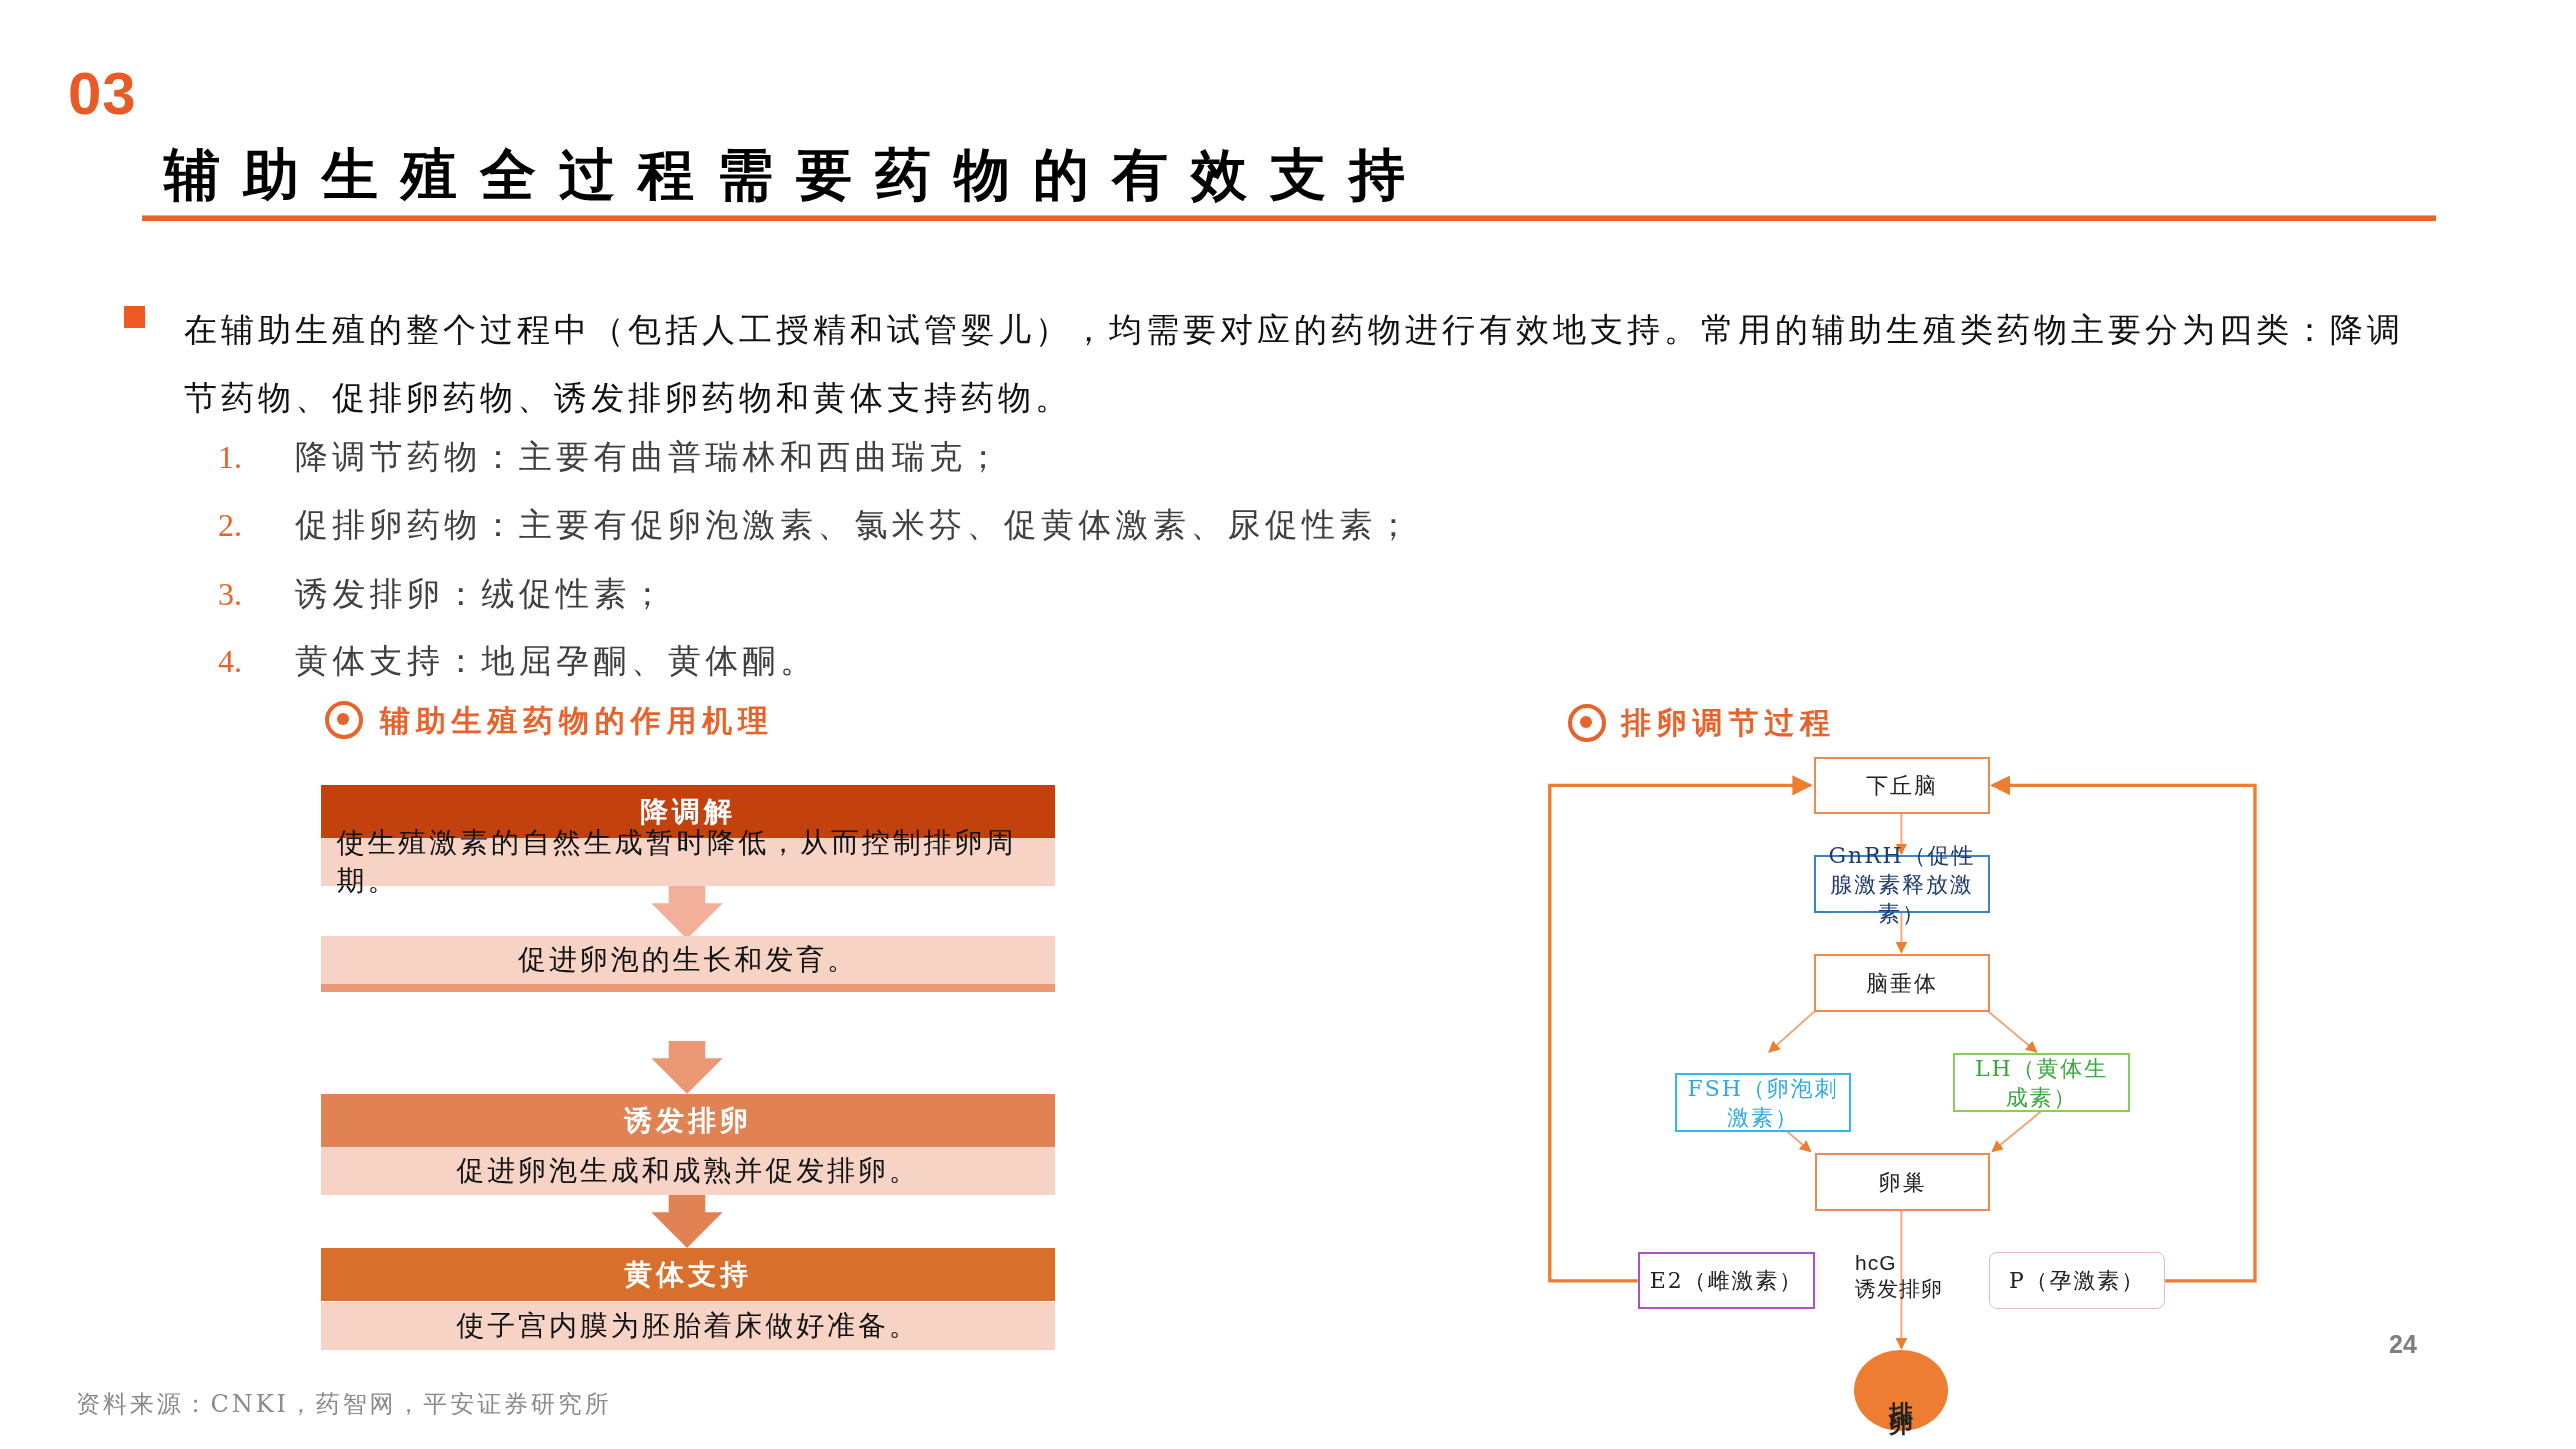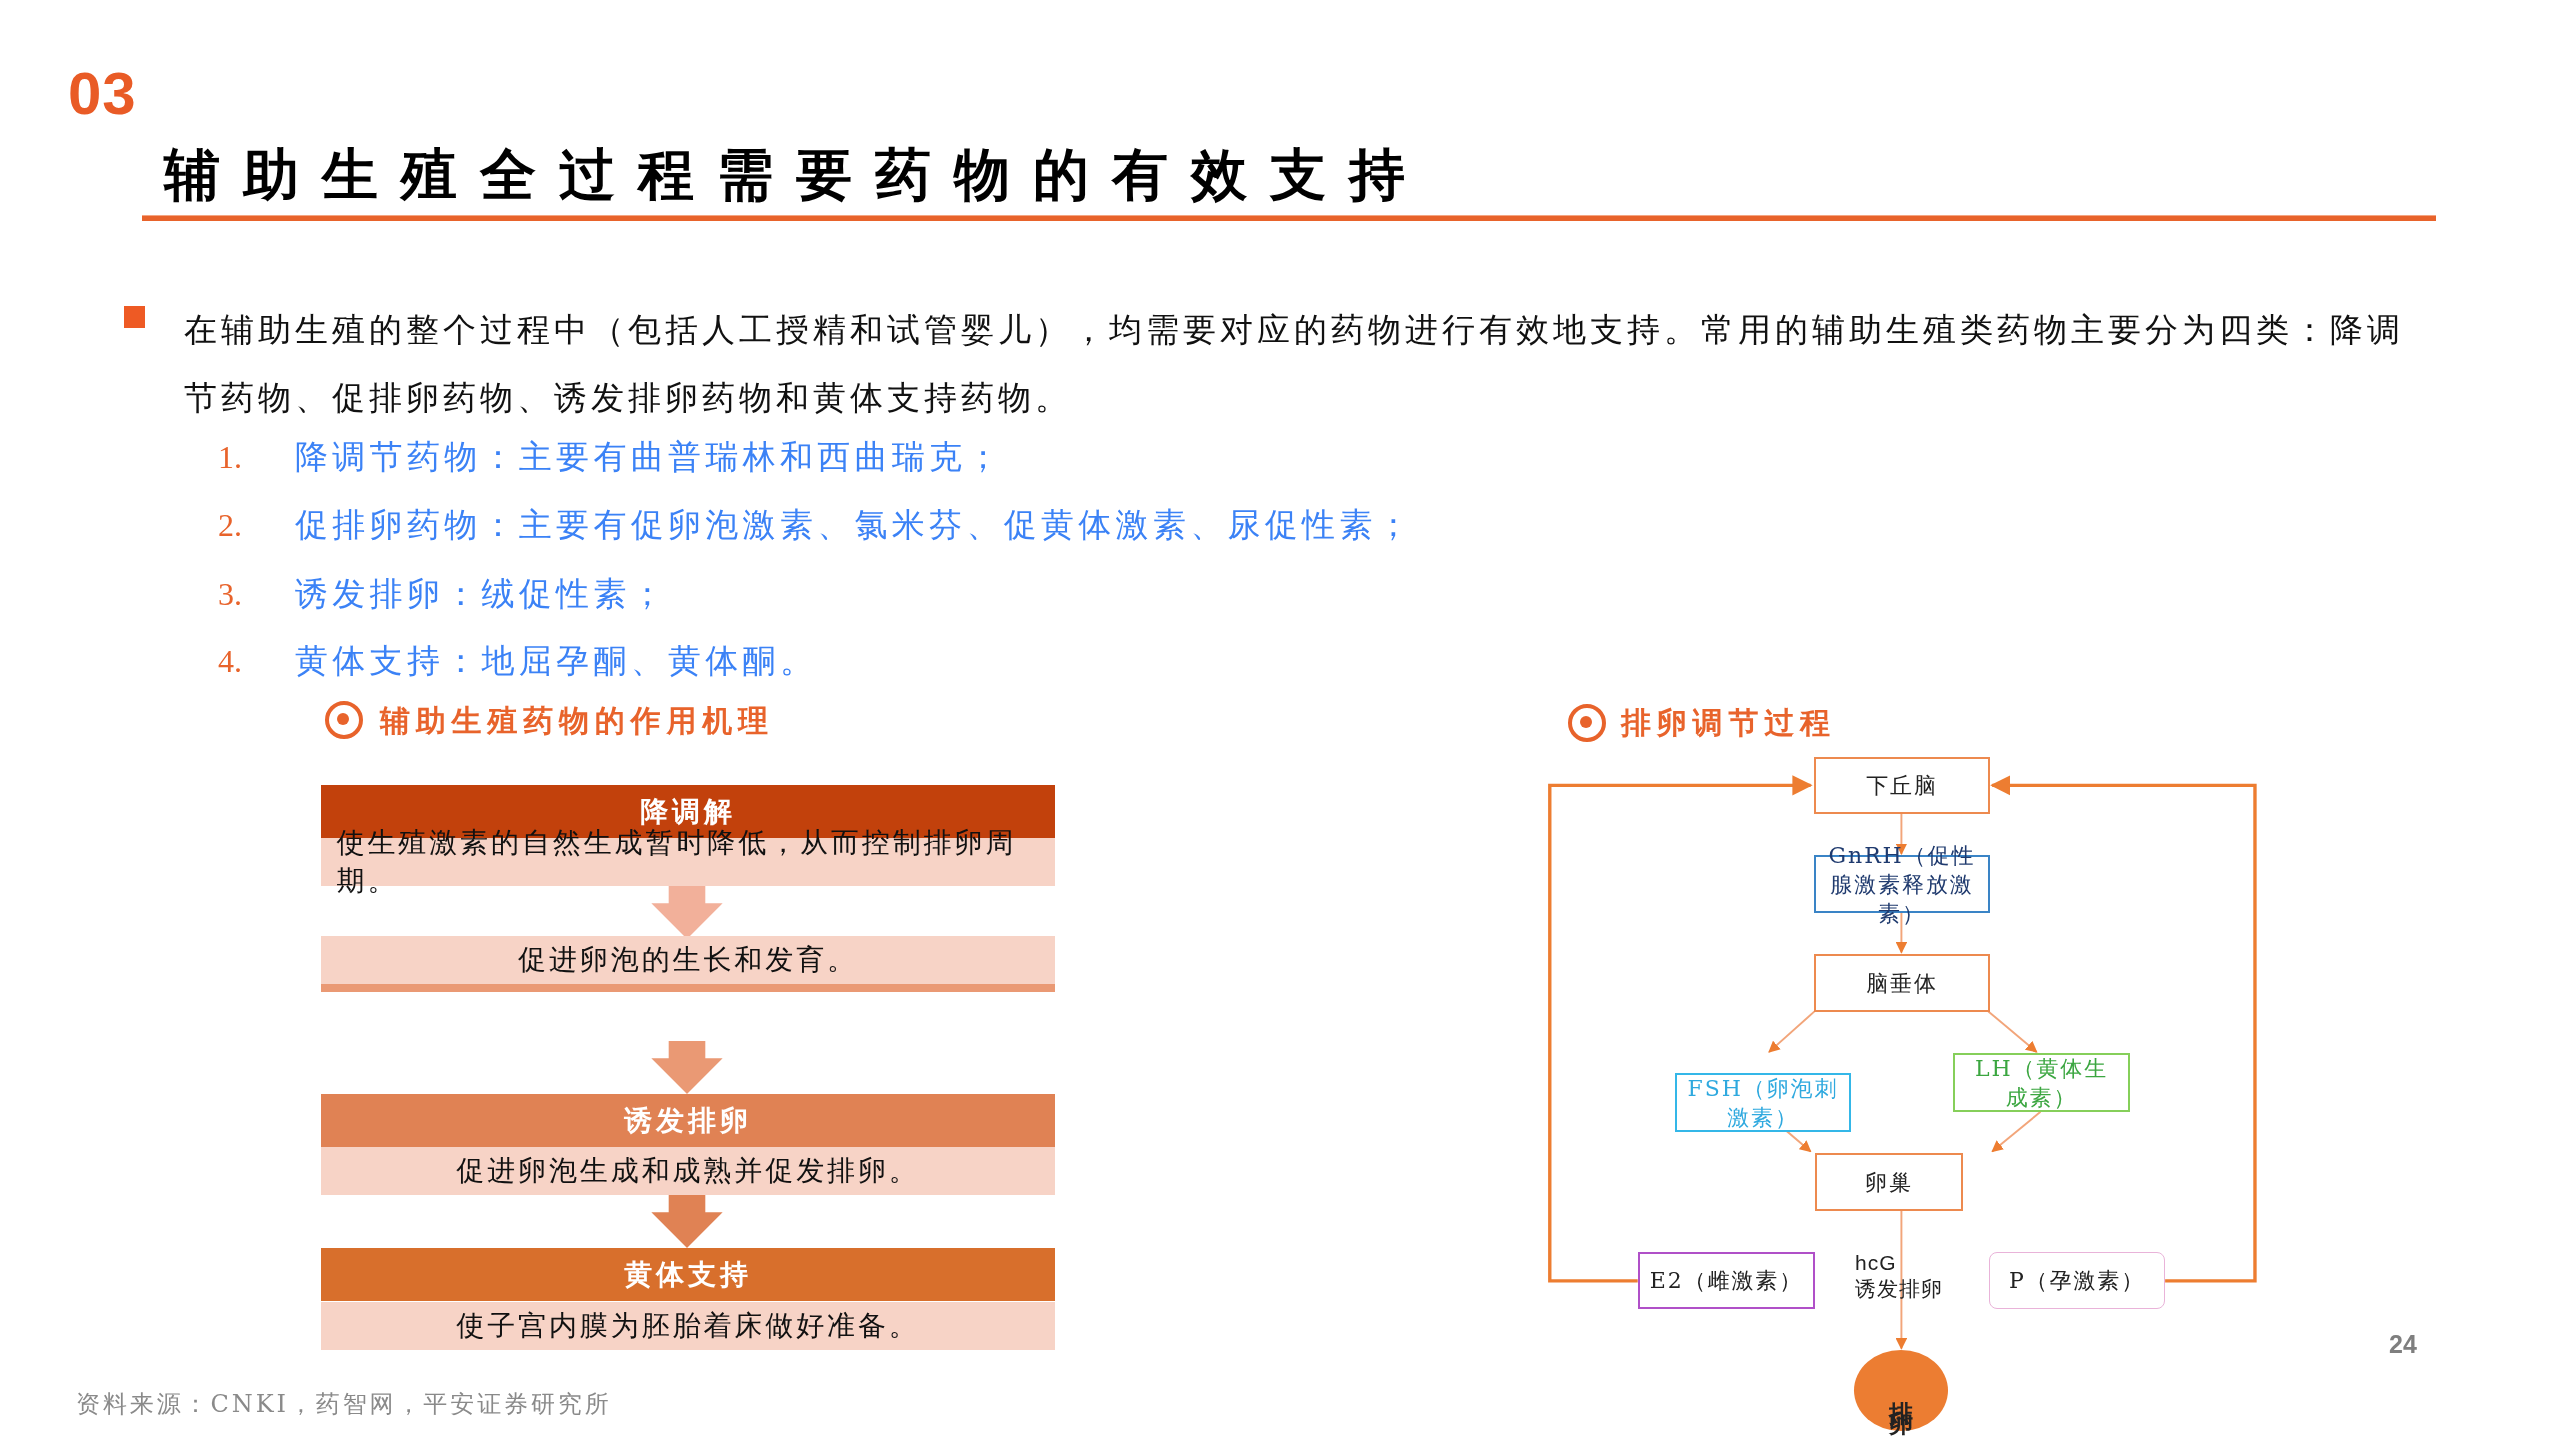--- a/index.html
+++ b/index.html
@@ -15,21 +15,21 @@
   .title-rule { left: 142px; top: 215px; width: 2294px; height: 4.8px; background: #E8632B;
                 border-top: 1px solid #F4A582; }
 
   
   .bullet-sq { left: 124px; top: 306px; width: 21px; height: 22px; background: #EE5A24; }
   .para { left: 184px; top: 296px; width: 2266px; font-size: 33px; line-height: 68px;
           letter-spacing: 4px; color: #111; }
   .para .indent-line { display:block; }
   .num-item { left: 218px; font-size: 32px; line-height: 39px; white-space: nowrap; }
   .num-item .num { display: inline-block; width: 77px; color: #E8632B; font-family: "Liberation Serif", serif; }
-  .num-item .txt { letter-spacing: 4.3px; color: #3b82f6; font-size: 33px; }
+  .num-item .txt { letter-spacing: 4.3px; color: #404040; font-size: 33px; }
 
   
   .sub-head { font-size: 30px; line-height: 39px; color: #E8632B; font-weight: bold; letter-spacing: 5.8px; white-space: nowrap; }
   .target-icon { width: 38px; height: 38px; box-sizing: border-box; border: 4.8px solid #E8632B; border-radius: 50%; }
   .target-icon::after { content: ""; position: absolute; left: 7.7px; top: 7.7px; width: 12.6px; height: 12.6px;
                         border-radius: 50%; background: #E8632B; }
 
   
   .flow-head { left: 321px; width: 734px; height: 53px; display: flex; align-items: center; justify-content: center;
                color: #fff; font-size: 28px; letter-spacing: 3.9px; font-weight: bold; }
@@ -127,21 +127,21 @@
   <line x1="1826" y1="1151" x2="1874" y2="1192" stroke="#F2A57A" stroke-width="2" marker-end="url(#ah)"></line>
   <line x1="2112" y1="1151" x2="2062" y2="1192" stroke="#F2A57A" stroke-width="2" marker-end="url(#ah)"></line>
   <line x1="1968" y1="1253" x2="1968" y2="1396" stroke="#F2A57A" stroke-width="2" marker-end="url(#ah)"></line>
 </svg>
 
 <div class="abs node node-orange" style="left:1814px; top:757px; width:176px; height:57px;">下丘脑</div>
 <div class="abs node node-blue" style="left:1814px; top:855px; width:176px; height:58px; padding:0 7.7px;">GnRH（促性腺激素释放激素）</div>
 <div class="abs node node-orange" style="left:1814px; top:954px; width:176px; height:58px;">脑垂体</div>
 <div class="abs node node-cyan" style="left:1675px; top:1053px; width:176px; height:59px; padding:0 9.7px;margin-top:20px;">FSH（卵泡刺激素）</div>
 <div class="abs node node-green" style="left:1953px; top:1053px; width:177px; height:59px; padding:0 9.7px;">LH（黄体生成素）</div>
-<div class="abs node node-orange" style="left:1815px; top:1153px; width:148px; height:58px;">卵巢</div>
+<div class="abs node node-orange" style="left:1815px; top:1153px; width:175px; height:58px;">卵巢</div>
 <div class="abs node node-purple" style="left:1638px; top:1252px; width:177px; height:57px;">E2（雌激素）</div>
 <div class="abs node node-pink" style="left:1989px; top:1252px; width:176px; height:57px;border-radius:8px;">P（孕激素）</div>
 
 <div class="abs hcg-label">
   <div class="en">hcG</div>
   <div>诱发排卵</div>
 </div>
 
 <div class="abs ovulation">排卵</div>
 

